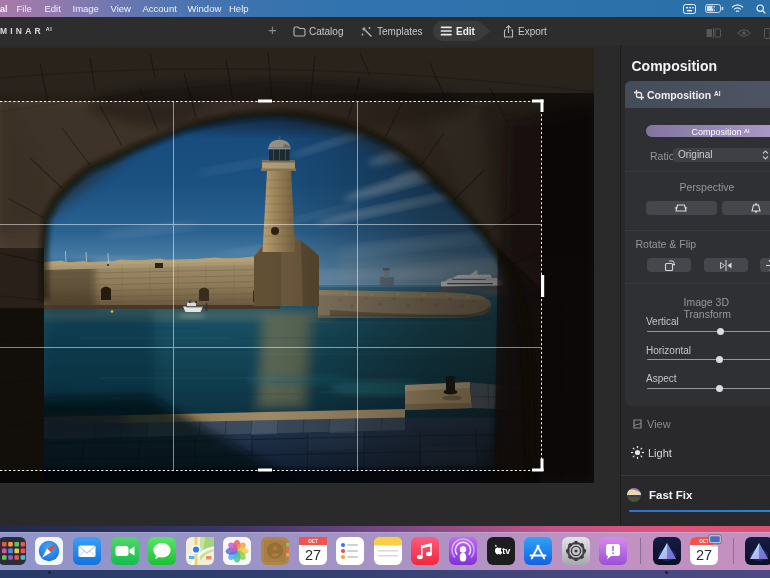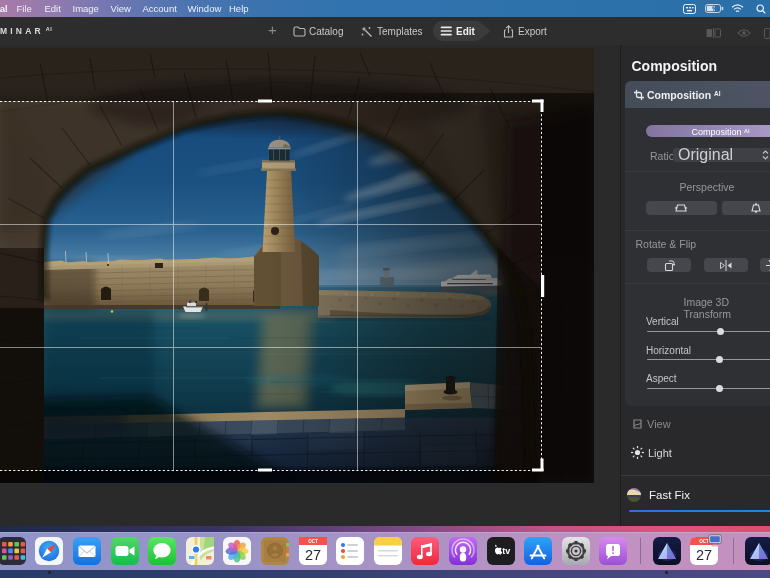--- a/index.html
+++ b/index.html
@@ -724,21 +724,21 @@
     <div style="position:absolute;left:10.5px;top:12.5px;color:#f4f4f6;font-size:14px;font-weight:bold;">Composition</div>
     <div id="panel">
       <div id="phead"></div>
       <svg width="10" height="10" style="position:absolute;left:9px;top:8.5px" viewBox="0 0 10 10">
         <path d="M2.5,0 V5.5 Q2.5,7.5 4.5,7.5 H10" fill="none" stroke="#e8e8ea" stroke-width="1.3"></path>
         <path d="M0,2.5 H5.5 Q7.5,2.5 7.5,4.5 V10" fill="none" stroke="#e8e8ea" stroke-width="1.3"></path>
       </svg>
       <div style="position:absolute;left:22px;top:8px;font-size:10.5px;font-weight:bold;color:#eeeef0;">Composition <span style="font-size:6.5px;vertical-align:3px;">AI</span></div>
       <div style="position:absolute;left:21px;top:44px;width:125px;height:12px;border-radius:6px 0 0 6px;background:linear-gradient(90deg,#83759f 0%,#9587b5 55%,#a898c6 100%);color:#ffffff;font-size:9px;text-align:center;line-height:12.5px;padding-left:24px;">Composition <span style="font-size:6px;vertical-align:2px;">AI</span></div>
       <div class="lbl" style="left:25px;top:68.5px;">Ratio:</div>
-      <div style="position:absolute;left:48px;top:67px;width:98px;height:14px;background:#3f4045;border-radius:4px 0 0 4px;color:#cfcfd3;font-size:16px;line-height:14px;padding-left:5px;">Original</div>
+      <div style="position:absolute;left:48px;top:67px;width:98px;height:14px;background:#3f4045;border-radius:4px 0 0 4px;color:#cfcfd3;font-size:10px;line-height:14px;padding-left:5px;">Original</div>
       <svg width="7" height="10" style="position:absolute;left:137px;top:69px" viewBox="0 0 7 10">
         <path d="M1,3.5 L3.5,1 L6,3.5" fill="none" stroke="#c0c0c4" stroke-width="1.1"></path>
         <path d="M1,6.5 L3.5,9 L6,6.5" fill="none" stroke="#c0c0c4" stroke-width="1.1"></path>
       </svg>
       <div class="divider" style="top:90px;"></div>
       <div class="lbl" style="left:10.5px;top:99.5px;padding-left:44px;">Perspective</div>
       <div class="sbtn" style="left:20.5px;top:119.5px;width:71px;"></div>
       <div class="sbtn" style="left:96.5px;top:119.5px;width:49.5px;border-radius:4px 0 0 4px;"></div>
       <svg width="14" height="10" style="position:absolute;left:49px;top:121.5px" viewBox="0 0 14 10">
         <path d="M3.5,2 H10.5 L12,8 H2 Z" fill="none" stroke="#d8d8da" stroke-width="1.1"></path>
@@ -806,21 +806,21 @@
             <circle cx="7" cy="7" r="7"></circle>
           </clipPath>
         </defs>
       <g clip-path="url(#ffc)">
         <rect width="14" height="7" fill="#9a7ab8"></rect>
         <path d="M0,3 Q4,0.5 8,2 L14,4.5 L14,8 L0,8 Z" fill="#ead9a8"></path>
         <rect y="7" width="14" height="3" fill="#3a3c62"></rect>
         <path d="M0,9.5 Q6,8.5 14,10 L14,14 L0,14 Z" fill="#4a5530"></path>
       </g>
     </svg>
-    <div style="position:absolute;left:28px;top:443.5px;font-size:11.5px;font-weight:normal;color:#f2f2f4;">Fast Fix</div>
+    <div style="position:absolute;left:28px;top:443.5px;font-size:11.5px;font-weight:bold;color:#f2f2f4;">Fast Fix</div>
     <div style="position:absolute;left:7.9px;top:464.5px;width:142px;height:2.5px;border-radius:1px;background:linear-gradient(90deg,#2f6fdd,#1f86d8);"></div>
   </div>
 
   <div class="abs" id="toolbar">
     <div style="position:absolute;left:0;top:9px;font-size:8.5px;font-weight:bold;letter-spacing:3.2px;color:#dadadc;">MINAR<span style="font-size:5.5px;vertical-align:3px;letter-spacing:0.5px;margin-left:2px;">AI</span></div>
     <div style="position:absolute;left:268px;top:4px;font-size:15px;color:#8a8a8c;font-weight:300;">+</div>
     <svg width="13" height="11" style="position:absolute;left:293px;top:9px" viewBox="0 0 13 11">
       <path d="M1,2.5 Q1,1 2.5,1 H5 L6.5,2.5 H10.5 Q12,2.5 12,4 V8.5 Q12,10 10.5,10 H2.5 Q1,10 1,8.5 Z" fill="none" stroke="#b8b8ba" stroke-width="1.1"></path>
     </svg>
     <div class="titem" style="left:309px;color:#c9c9cb;">Catalog</div>

